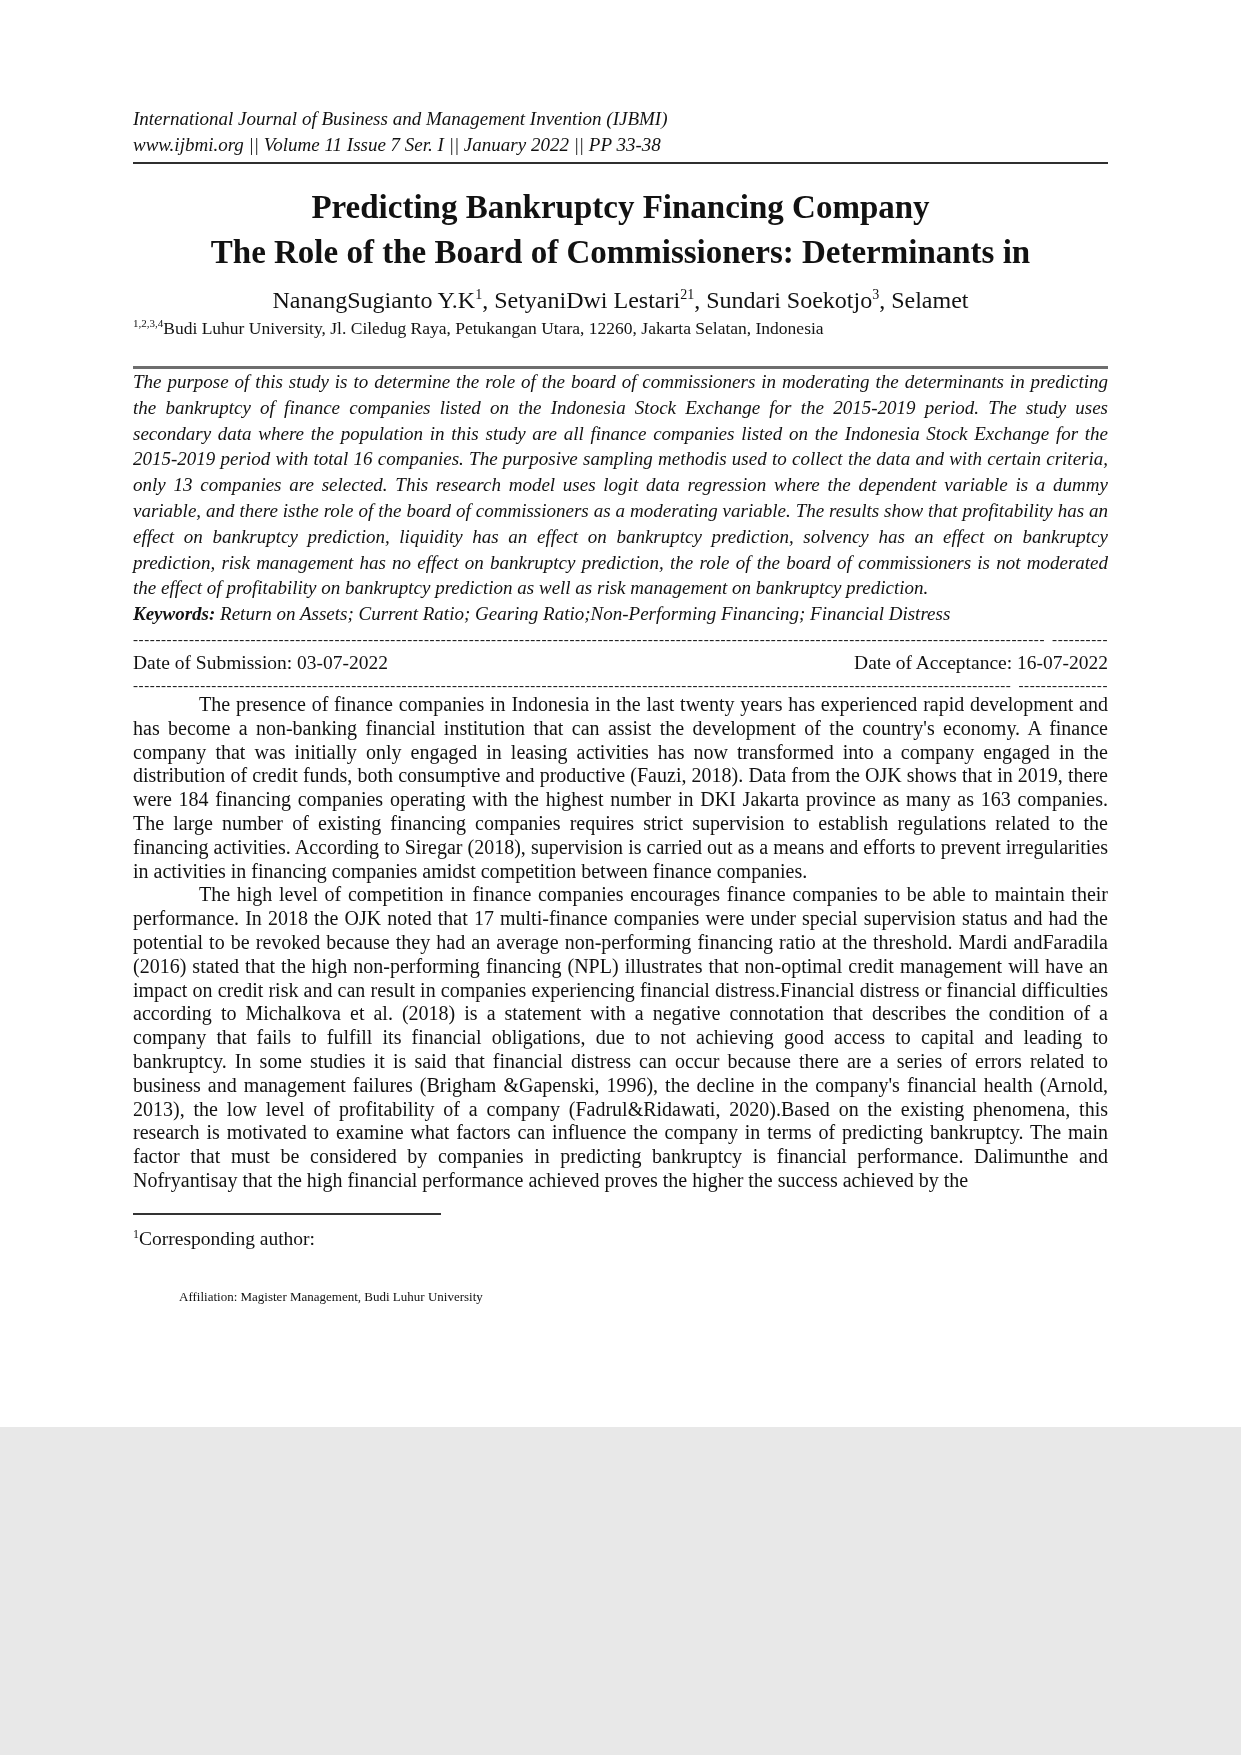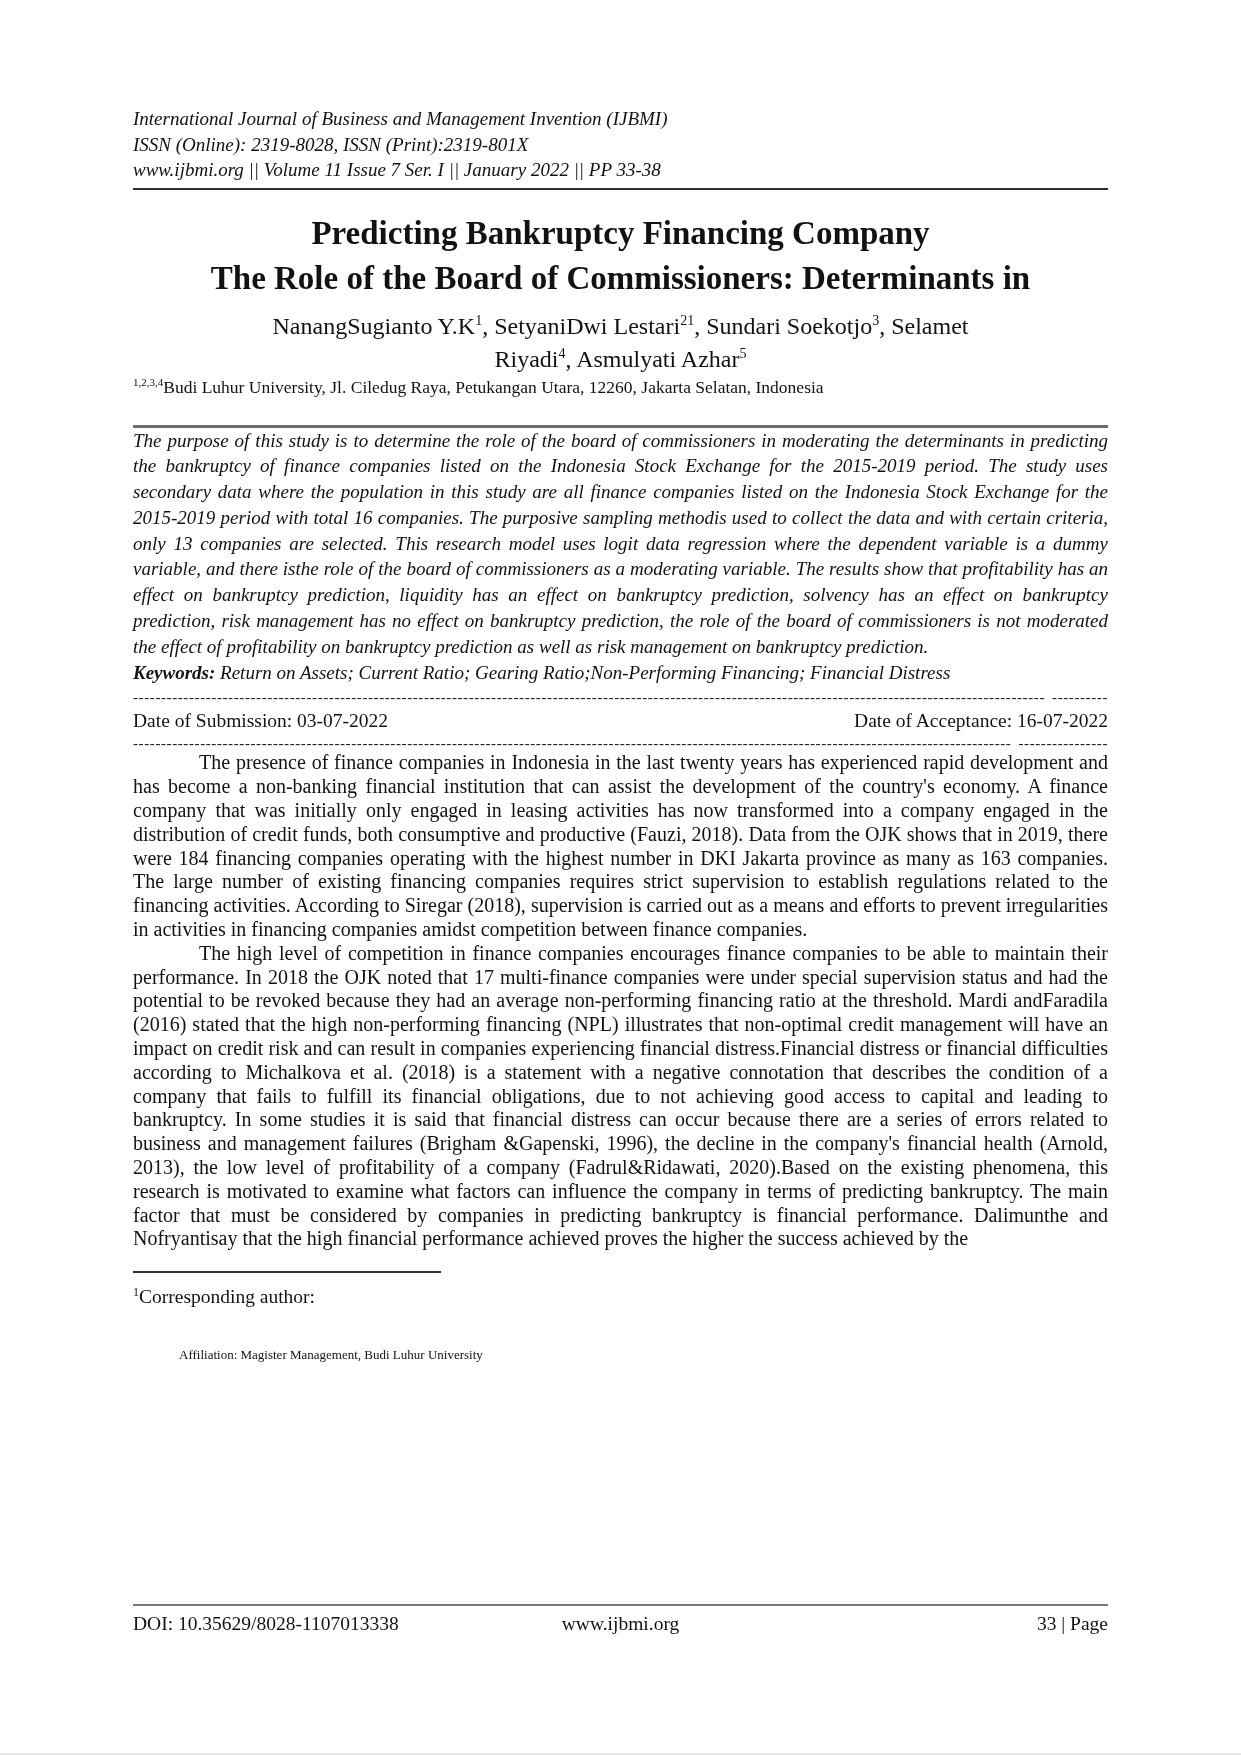--- a/index.html
+++ b/index.html
@@ -1,18 +1,18 @@
 <!DOCTYPE html>
 <html><head>
 <meta charset="utf-8">
 <style>
   html,body { margin:0; padding:0; background:#e8e8e8; }
   .page {
     position:relative;
-    width:1241px; height:1753px;
+    width:1241px; height:1427px;
     margin:0 auto;
     background:#ffffff;
     color:#121212;
     font-family:"Liberation Serif", serif;
     overflow:hidden;
   }
   .content { padding:0 133px; }
 
   .header { padding-top:106px; }
   .header-line { font-style:italic; font-size:19px; line-height:25.5px; }
@@ -56,33 +56,31 @@
   .footer-site { position:absolute; left:50%; transform:translateX(-50%); }
 </style>
 </head>
 <body>
 
 <div class="page">
   <div class="content">
 
     <div class="header">
       <div class="header-line">International Journal of Business and Management Invention (IJBMI)</div>
-      <div class="header-line">ISSN (Online): 2319-8028, ISSN (Print):2319-801X</div>
       <div class="header-line">www.ijbmi.org || Volume 11 Issue 7 Ser. I || January 2022 || PP 33-38</div>
       <div class="header-rule"></div>
     </div>
 
     <div class="title">
       <div>Predicting Bankruptcy Financing Company</div>
       <div>The Role of the Board of Commissioners: Determinants in</div>
     </div>
 
     <div class="authors">
       <div><span>NanangSugianto Y.K</span><sup>1</sup><span>, SetyaniDwi Lestari</span><sup>21</sup><span>, Sundari Soekotjo</span><sup>3</sup><span>, Selamet</span></div>
-      <div><span>Riyadi</span><sup>4</sup><span>, Asmulyati Azhar</span><sup>5</sup></div>
     </div>
 
     <div class="affiliation"><sup>1,2,3,4</sup><span>Budi Luhur University, Jl. Ciledug Raya, Petukangan Utara, 12260, Jakarta Selatan, Indonesia</span></div>
 
     <div class="abstract-rule"></div>
 
     <div class="abstract-body">The purpose of this study is to determine the role of the board of commissioners in moderating the determinants in predicting the bankruptcy of finance companies listed on the Indonesia Stock Exchange for the 2015-2019 period. The study uses secondary data where the population in this study are all finance companies listed on the Indonesia Stock Exchange for the 2015-2019 period with total 16 companies. The purposive sampling methodis used to collect the data and with certain criteria, only 13 companies are selected. This research model uses logit data regression where the dependent variable is a dummy variable, and there isthe role of the board of commissioners as a moderating variable. The results show that profitability has an effect on bankruptcy prediction, liquidity has an effect on bankruptcy prediction, solvency has an effect on bankruptcy prediction, risk management has no effect on bankruptcy prediction, the role of the board of commissioners is not moderated the effect of profitability on bankruptcy prediction as well as risk management on bankruptcy prediction.</div>
     <div class="keywords-line"><span class="keywords-label">Keywords:</span><span> Return on Assets; Current Ratio; Gearing Ratio;Non-Performing Financing; Financial Distress</span></div>
 
     <div class="dashrow dashrow-top">

